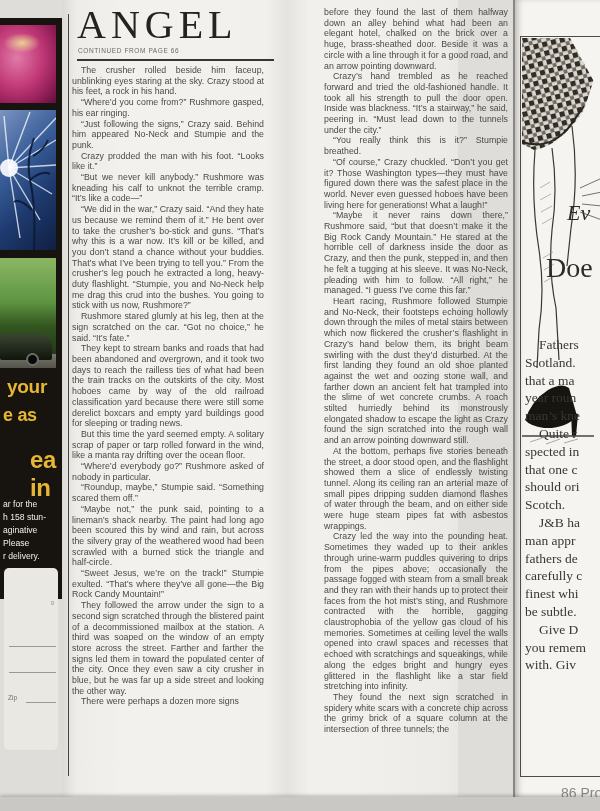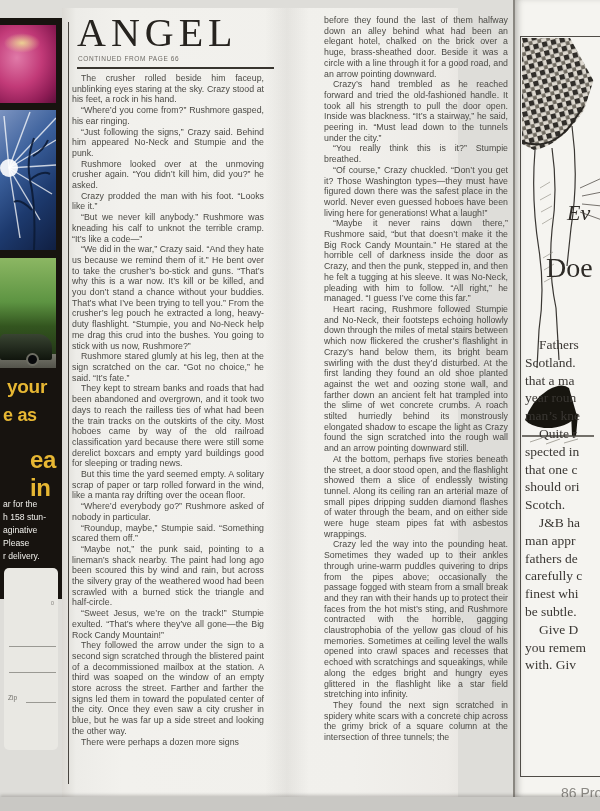--- a/index.html
+++ b/index.html
@@ -25,21 +25,21 @@
   .yf3{left:8px;top:428px;font-size:24px;padding-left:22px;}
   .wfrags{position:absolute;left:3px;top:480px;width:59px;color:#f1f0ec;font-size:8.6px;line-height:13px;}
   .wline{white-space:nowrap;overflow:hidden;}
   .coupon{position:absolute;left:4px;top:550px;width:54px;height:182px;background:#e9e8e3;border-radius:5px;}
   .cfrag0{position:absolute;right:4px;top:32px;font-size:6px;color:#8b8a85;}
   .cline{position:absolute;left:5px;right:2px;height:1px;background:#9a9993;}
   .cl1{top:78px;}.cl2{top:104px;}.cl3{top:134px;left:22px;}
   .czip{position:absolute;left:4px;top:126px;font-size:6.5px;color:#6f6e69;}
 
   
-  .article-page{position:absolute;left:62px;top:8px;width:396px;height:797px;
+  .article-page{position:absolute;left:62px;top:0;width:396px;height:797px;
     background:linear-gradient(90deg,#dcdad5 0,#edece8 14px,#f2f1ed 60px,#f1f0ec 290px,#edebe7 385px,#dddbd6 438px,#cfcdc8 451px);}
   .fold{position:absolute;left:203px;top:0;width:44px;height:100%;
     background:linear-gradient(90deg,rgba(0,0,0,0) 0%,rgba(60,55,50,0.07) 50%,rgba(0,0,0,0) 100%);}
   .vrule{position:absolute;left:6px;top:14px;width:1px;height:762px;background:#47443f;}
   .title{position:absolute;left:15px;top:1px;margin:0;font-family:"Liberation Serif",serif;font-weight:400;
          font-size:40px;letter-spacing:5px;color:#26231f;}
   .contnote{position:absolute;left:16px;top:47px;font-size:6.5px;letter-spacing:0.6px;color:#6d6a64;}
   .hrule{position:absolute;left:15px;top:59px;width:197px;height:2px;background:#38352f;}
   .col{position:absolute;color:#4b4a45;font-size:8.8px;line-height:10.7px;text-align:justify;}
   .col-left{left:10px;top:65px;width:192px;height:726px;overflow:hidden;}
@@ -120,21 +120,20 @@
   <div class="article-page">
     <div class="vrule"></div>
     <h1 class="title">ANGEL</h1>
     <div class="contnote">CONTINUED FROM PAGE 66</div>
     <div class="hrule"></div>
     <div class="fold"></div>
     <div class="col col-left">
         <p class="para">The crusher rolled beside him faceup, unblinking eyes staring at the sky. Crazy stood at his feet, a rock in his hand.</p>
         <p class="para">“Where’d you come from?” Rushmore gasped, his ear ringing.</p>
         <p class="para">“Just following the signs,” Crazy said. Behind him appeared No-Neck and Stumpie and the punk.</p>
-        <p class="para">Rushmore looked over at the unmoving crusher again. “You didn’t kill him, did you?” he asked.</p>
         <p class="para">Crazy prodded the man with his foot. “Looks like it.”</p>
         <p class="para">“But we never kill anybody.” Rushmore was kneading his calf to unknot the terrible cramp. “It’s like a code—”</p>
         <p class="para">“We did in the war,” Crazy said. “And they hate us because we remind them of it.” He bent over to take the crusher’s bo-stick and guns. “That’s why this is a war now. It’s kill or be killed, and you don’t stand a chance without your buddies. That’s what I’ve been trying to tell you.” From the crusher’s leg pouch he extracted a long, heavy-duty flashlight. “Stumpie, you and No-Neck help me drag this crud into the bushes. You going to stick with us now, Rushmore?”</p>
         <p class="para">Rushmore stared glumly at his leg, then at the sign scratched on the car. “Got no choice,” he said. “It’s fate.”</p>
         <p class="para">They kept to stream banks and roads that had been abandoned and overgrown, and it took two days to reach the railless ties of what had been the train tracks on the outskirts of the city. Most hoboes came by way of the old railroad classification yard because there were still some derelict boxcars and empty yard buildings good for sleeping or trading news.</p>
         <p class="para">But this time the yard seemed empty. A solitary scrap of paper or tarp rolled forward in the wind, like a manta ray drifting over the ocean floor.</p>
         <p class="para">“Where’d everybody go?” Rushmore asked of nobody in particular.</p>
         <p class="para">“Roundup, maybe,” Stumpie said. “Something scared them off.”</p>
         <p class="para">“Maybe not,” the punk said, pointing to a lineman’s shack nearby. The paint had long ago been scoured this by wind and rain, but across the silvery gray of the weathered wood had been scrawled with a burned stick the triangle and half-circle.</p>
         <p class="para">“Sweet Jesus, we’re on the track!” Stumpie exulted. “That’s where they’ve all gone—the Big Rock Candy Mountain!”</p>

